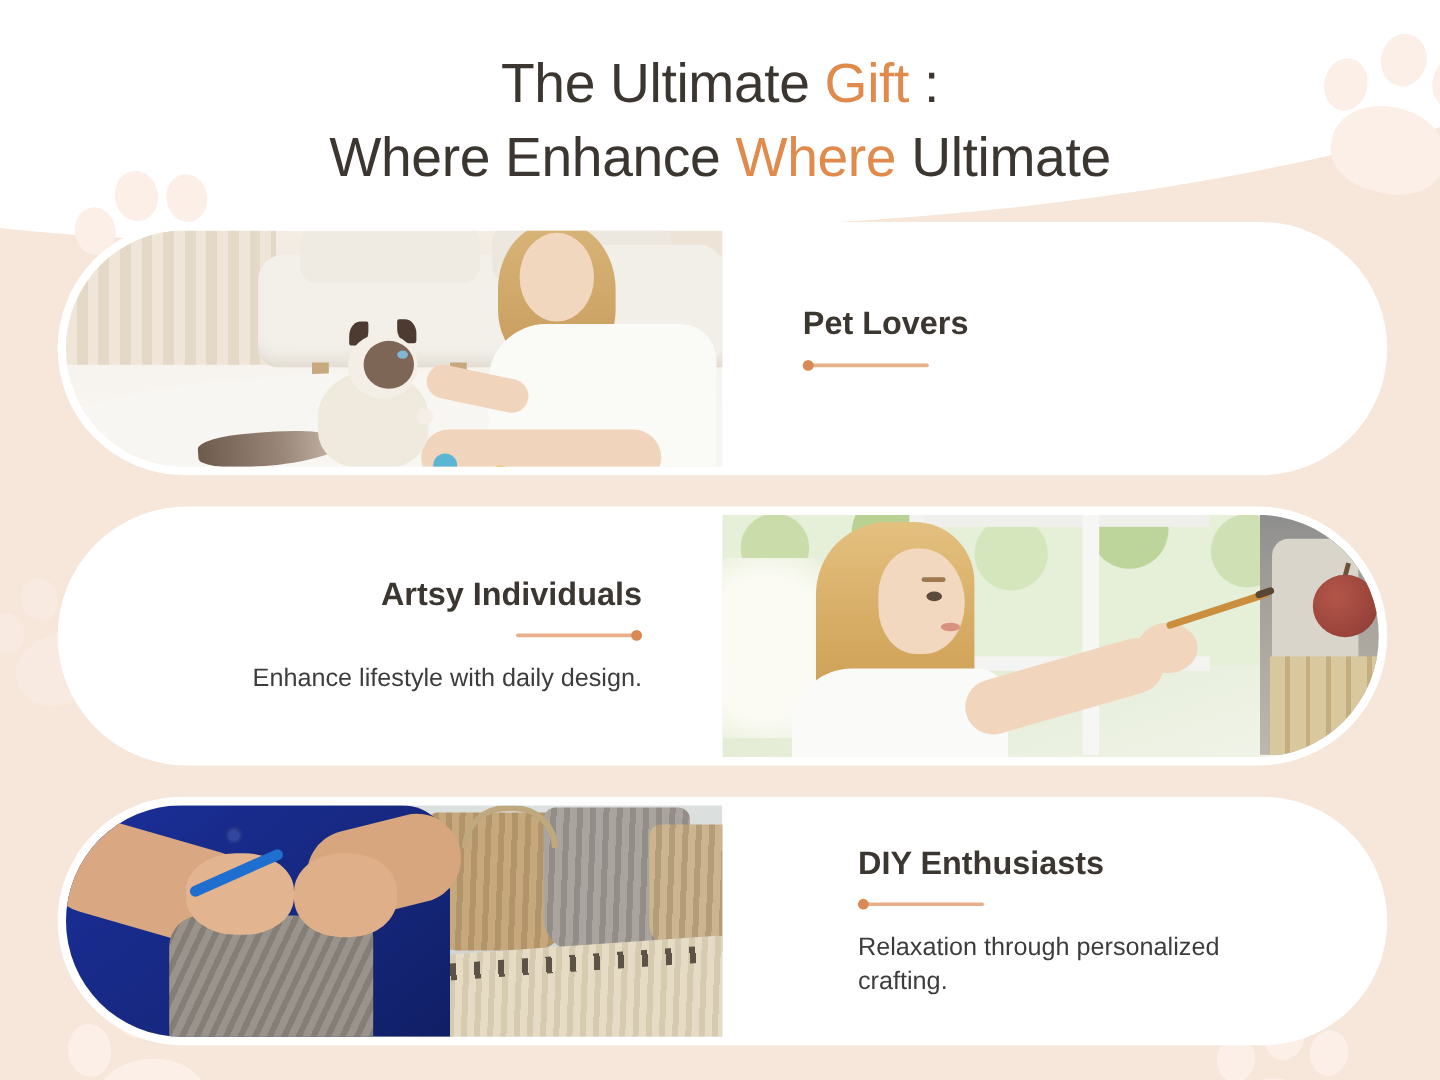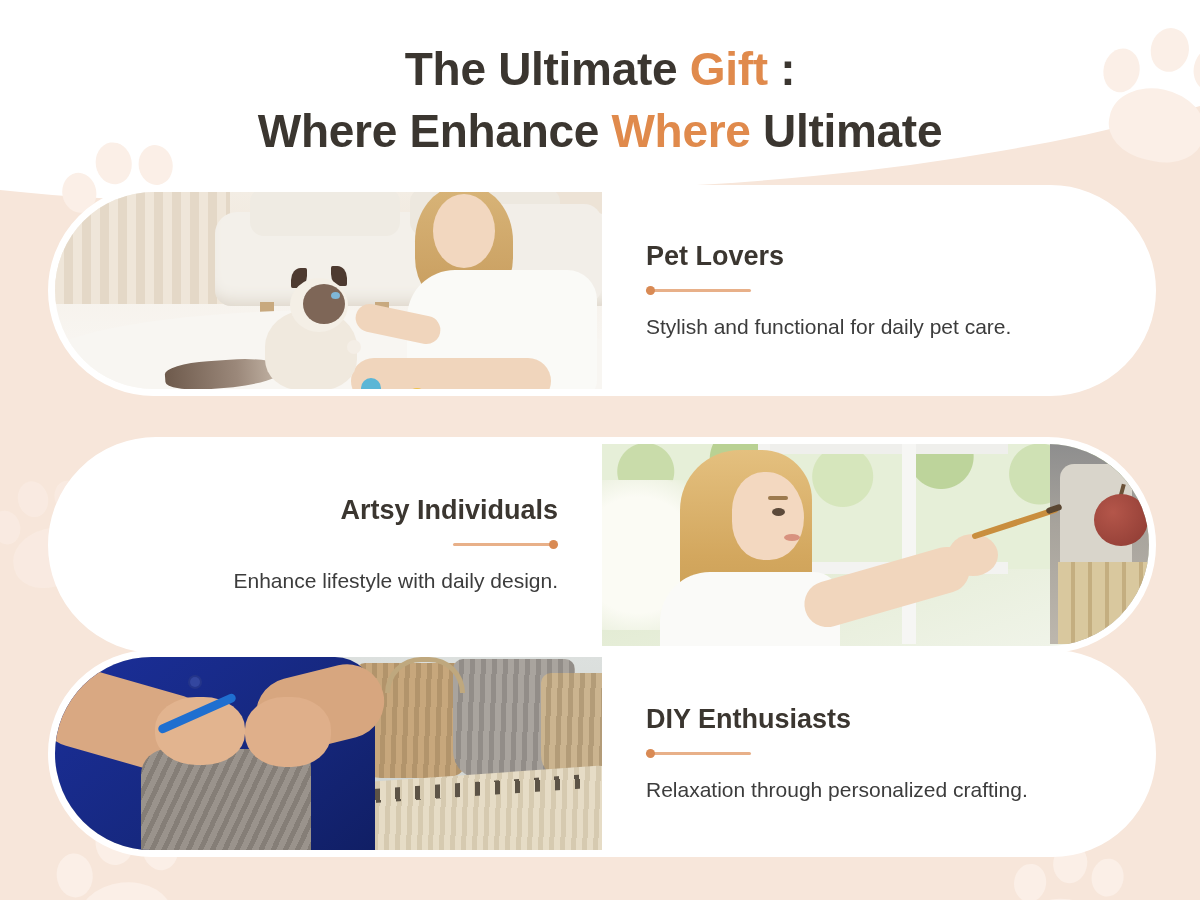--- a/index.html
+++ b/index.html
@@ -18,45 +18,45 @@
   .paw .pad   { position:absolute; background:#FBEFE7; border-radius:50% 50% 45% 45%; }
   .paw .toe   { position:absolute; background:#FBEFE7; border-radius:50%; }
 
   
   #title-block {
     position:absolute; top:38px; left:0; width:1200px;
     text-align:center; z-index:5;
   }
   #title-block .line {
     font-size:46px;
-    font-weight:bold;
+    font-weight:normal;
     color:#3B3630;
     letter-spacing:-0.3px;
     line-height:62px;
     white-space:nowrap;
   }
   .accent { color:#E08A4C; }
 
   
   .card {
     position:absolute;
     background:#FFFFFF;
     border:7px solid #FFFFFF;
     border-radius:110px;
     overflow:hidden;
     display:flex;
     align-items:stretch;
     z-index:4;
   }
   #card-1 { left:48px;  top:185px; width:1108px; height:211px; }
-  #card-2 { left:48px;  top:437px; width:1108px; height:216px; }
-  #card-3 { left:48px;  top:650px; width:1108px; height:207px; }
+  #card-2 { left:48px;  top:422px; width:1108px; height:216px; }
+  #card-3 { left:48px;  top:664px; width:1108px; height:207px;gap:46px; }
 
   .card-img  { width:547px; flex:0 0 547px; position:relative; overflow:hidden; }
-  .card-text { flex:1 1 auto; padding:0 44px; display:flex; flex-direction:column; justify-content:center; }
+  .card-text { flex:1 1 auto; padding:0 67px; display:flex; flex-direction:column; justify-content:center; }
 
   .card-title {
     font-size:27px; font-weight:bold; color:#3B3630; line-height:1.15;
   }
   .divider { margin:14px 0 18px 0; position:relative; height:9px; width:105px; }
   .divider .bar {
     position:absolute; top:3px; left:0; width:105px; height:3px;
     background:#E8B089; border-radius:2px;
   }
   .divider .dot {
@@ -264,21 +264,20 @@
         <div class="ob s1-ball1"></div>
         <div class="ob s1-ball2"></div>
     </div>
   </div>
   <div class="card-text">
     <div class="card-title">Pet Lovers</div>
     <div class="divider">
       <div class="bar"></div>
         <div class="dot"></div>
     </div>
-    <div class="card-desc">Stylish and functional for daily pet care.</div>
   </div>
 </div>
 
 <div class="card align-right" id="card-2">
   <div class="card-text">
     <div class="card-title">Artsy Individuals</div>
     <div class="divider">
       <div class="bar"></div>
         <div class="dot"></div>
     </div>

